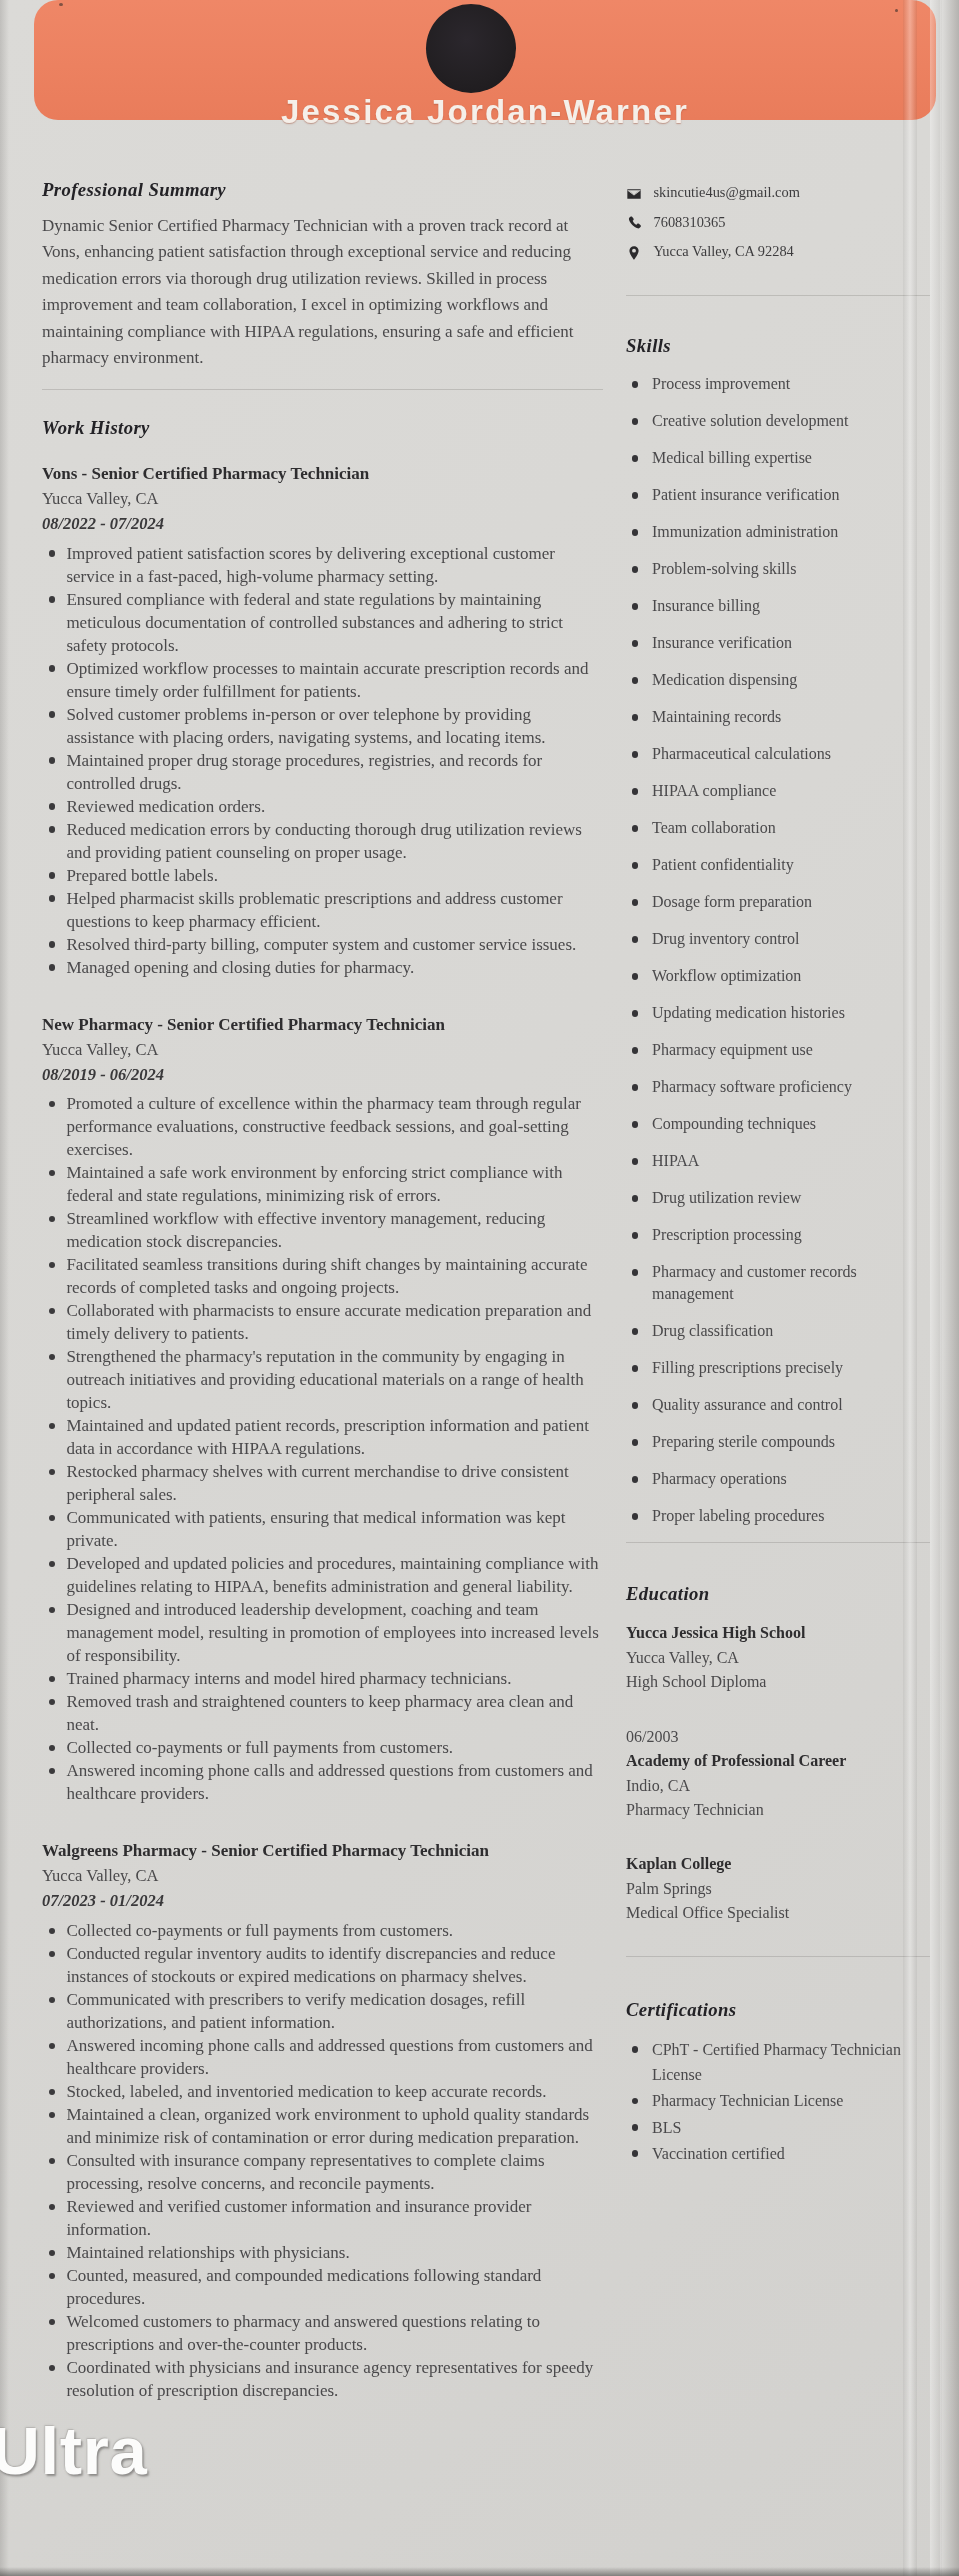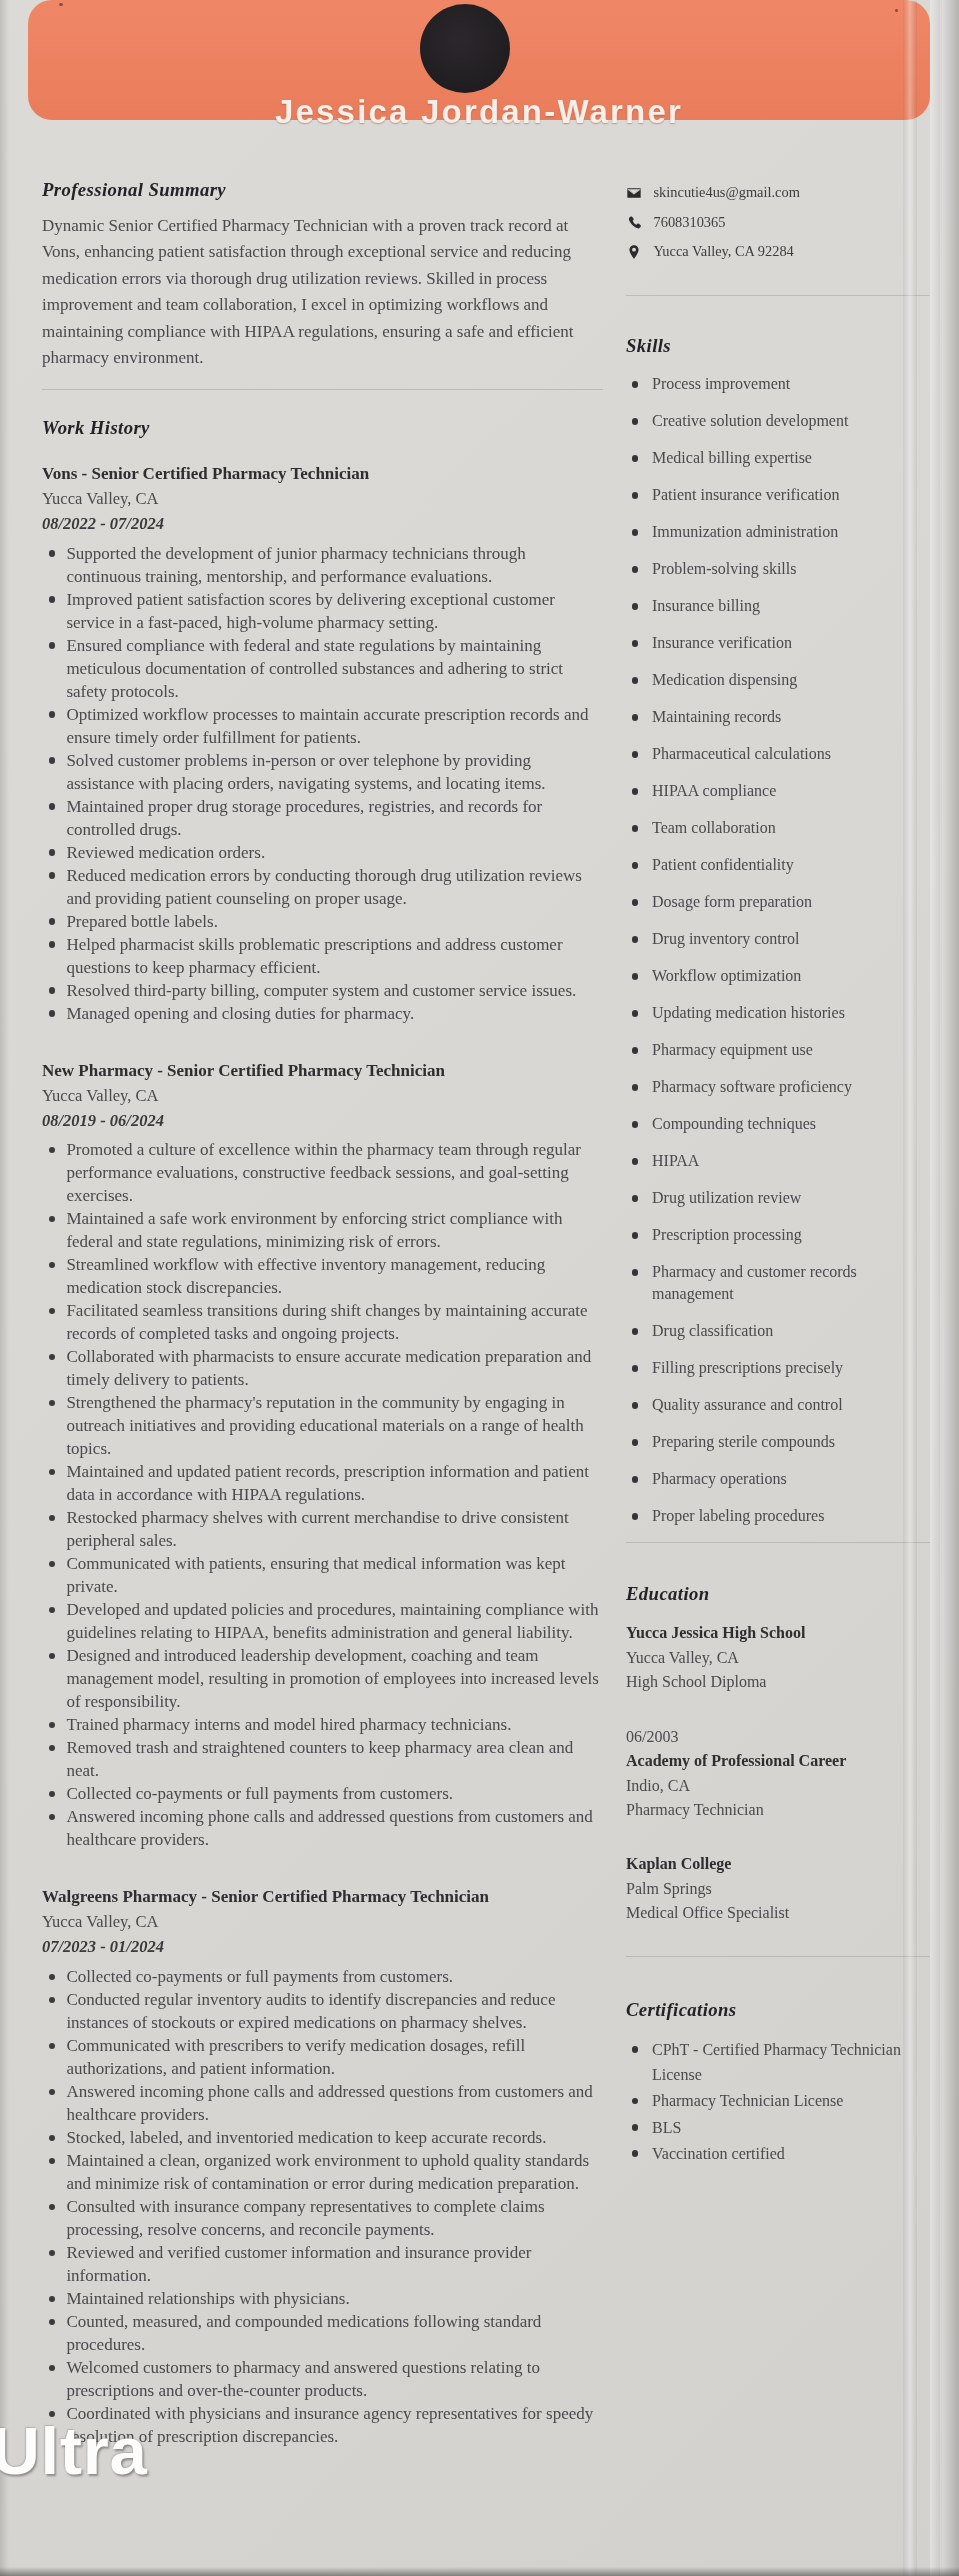--- a/index.html
+++ b/index.html
@@ -16,21 +16,21 @@
   .edge-right{position:absolute;right:0;top:0;width:18.7px;height:100%;
     background:linear-gradient(90deg,rgba(255,255,255,0.25),rgba(95,92,88,0.30));pointer-events:none;}
   .edge-bottom{position:absolute;left:0;bottom:0;width:100%;height:8.6px;
     background:linear-gradient(180deg,rgba(0,0,0,0),rgba(45,44,42,0.5));pointer-events:none;}
   .fold{position:absolute;top:0;left:903px;width:14.4px;height:100%;
     background:linear-gradient(90deg,rgba(0,0,0,0.05),rgba(255,255,255,0.30),rgba(0,0,0,0.06));pointer-events:none;}
   .fold2{position:absolute;top:0;left:930px;width:11.5px;height:100%;
     background:linear-gradient(90deg,rgba(255,255,255,0.35),rgba(0,0,0,0.05));pointer-events:none;}
 
   
-  .banner{position:absolute;left:28px;top:0;width:902px;height:120px;
+  .banner{position:absolute;left:34px;top:0;width:902px;height:120px;
     background:linear-gradient(180deg,#ef8767 0%,#ec8160 55%,#e97c5b 100%);border-radius:24px;}
   .avatar{position:absolute;left:392px;top:4.3px;width:90px;height:89px;border-radius:50%;
     background:radial-gradient(circle at 45% 40%,#2b272d 0%,#221f22 60%,#1b181b 100%);}
   .name{position:absolute;left:0;right:0;top:93px;text-align:center;
     font-family:"Liberation Sans","DejaVu Sans",sans-serif;font-weight:bold;
     font-size:33px;letter-spacing:2.2px;color:#f5efe9;text-shadow:0 0.7px 1.4px rgba(160,80,55,0.5);}
 
   
   .left-col{position:absolute;left:42px;top:179px;width:561px;}
   .right-col{position:absolute;left:626px;top:183px;width:304px;}
@@ -47,21 +47,21 @@
   .job-title{font-size:17px;font-weight:bold;color:#2e2d2f;line-height:25px;}
   .job-location{font-size:16.5px;line-height:25px;color:#4a494b;}
   .job-dates{font-size:16.5px;line-height:25px;font-weight:bold;font-style:italic;color:#3a393b;}
   ul.job-bullets{list-style:none;margin:5.7px 0 0 0;padding:0;}
   ul.job-bullets li{position:relative;padding-left:24.4px;font-size:17px;line-height:23px;color:#4a494b;}
   ul.job-bullets li::before{content:"";position:absolute;left:6.5px;top:8.6px;width:6.5px;height:6.5px;
     border-radius:50%;background:#3b3a3c;}
   .job + .job{margin-top:33px;}
 
   
-  .contact-row{display:flex;align-items:center;margin-bottom:10.8px;}
+  .contact-row{display:flex;align-items:flex-end;margin-bottom:10.8px;}
   .contact-icon{width:16px;height:16px;flex:0 0 16px;margin-top:1.4px;color:#2b2a2c;}
   .contact-icon svg{width:100%;height:100%;display:block;}
   .contact-text{margin-left:11.5px;font-size:14.4px;line-height:18.7px;color:#3d3c3e;}
   .right-col .divider.after-contact{margin-top:34px;}
   .skills-title{margin-top:39px;}
   ul.side-list{list-style:none;margin:16px 0 0 0;padding:0;}
   ul.side-list li{position:relative;padding-left:26px;padding-right:14.4px;
     font-size:16px;line-height:22px;color:#4a494b;margin-bottom:15px;}
   ul.side-list li::before{content:"";position:absolute;left:5.7px;top:8px;width:6.5px;height:6.5px;
     border-radius:50%;background:#353437;}
@@ -102,21 +102,20 @@
   <div class="sec-title">Professional Summary</div>
   <div class="summary-text">Dynamic Senior Certified Pharmacy Technician with a proven track record at Vons, enhancing patient satisfaction through exceptional service and reducing medication errors via thorough drug utilization reviews. Skilled in process improvement and team collaboration, I excel in optimizing workflows and maintaining compliance with HIPAA regulations, ensuring a safe and efficient pharmacy environment.</div>
   <div class="divider"></div>
   <div class="sec-title wh-title">Work History</div>
   <div id="jobs-wrap">
   <div class="job">
     <div class="job-title">Vons - Senior Certified Pharmacy Technician</div>
     <div class="job-location">Yucca Valley, CA</div>
     <div class="job-dates">08/2022 - 07/2024</div>
     <ul class="job-bullets">
-          <li>Supported the development of junior pharmacy technicians through continuous training, mentorship, and performance evaluations.</li>
           <li>Improved patient satisfaction scores by delivering exceptional customer service in a fast-paced, high-volume pharmacy setting.</li>
           <li>Ensured compliance with federal and state regulations by maintaining meticulous documentation of controlled substances and adhering to strict safety protocols.</li>
           <li>Optimized workflow processes to maintain accurate prescription records and ensure timely order fulfillment for patients.</li>
           <li>Solved customer problems in-person or over telephone by providing assistance with placing orders, navigating systems, and locating items.</li>
           <li>Maintained proper drug storage procedures, registries, and records for controlled drugs.</li>
           <li>Reviewed medication orders.</li>
           <li>Reduced medication errors by conducting thorough drug utilization reviews and providing patient counseling on proper usage.</li>
           <li>Prepared bottle labels.</li>
           <li>Helped pharmacist skills problematic prescriptions and address customer questions to keep pharmacy efficient.</li>
           <li>Resolved third-party billing, computer system and customer service issues.</li>

